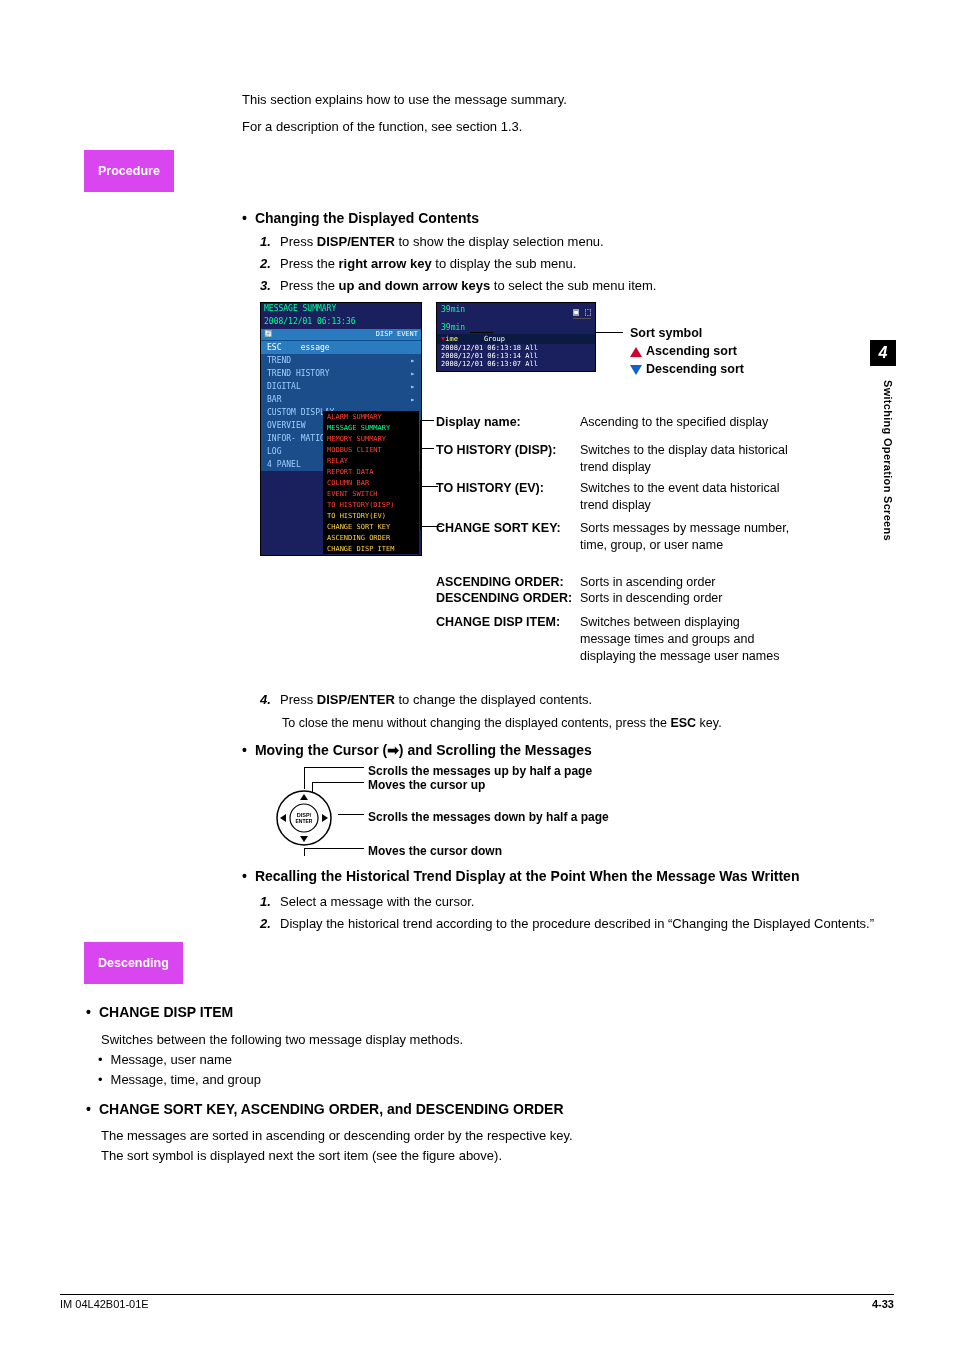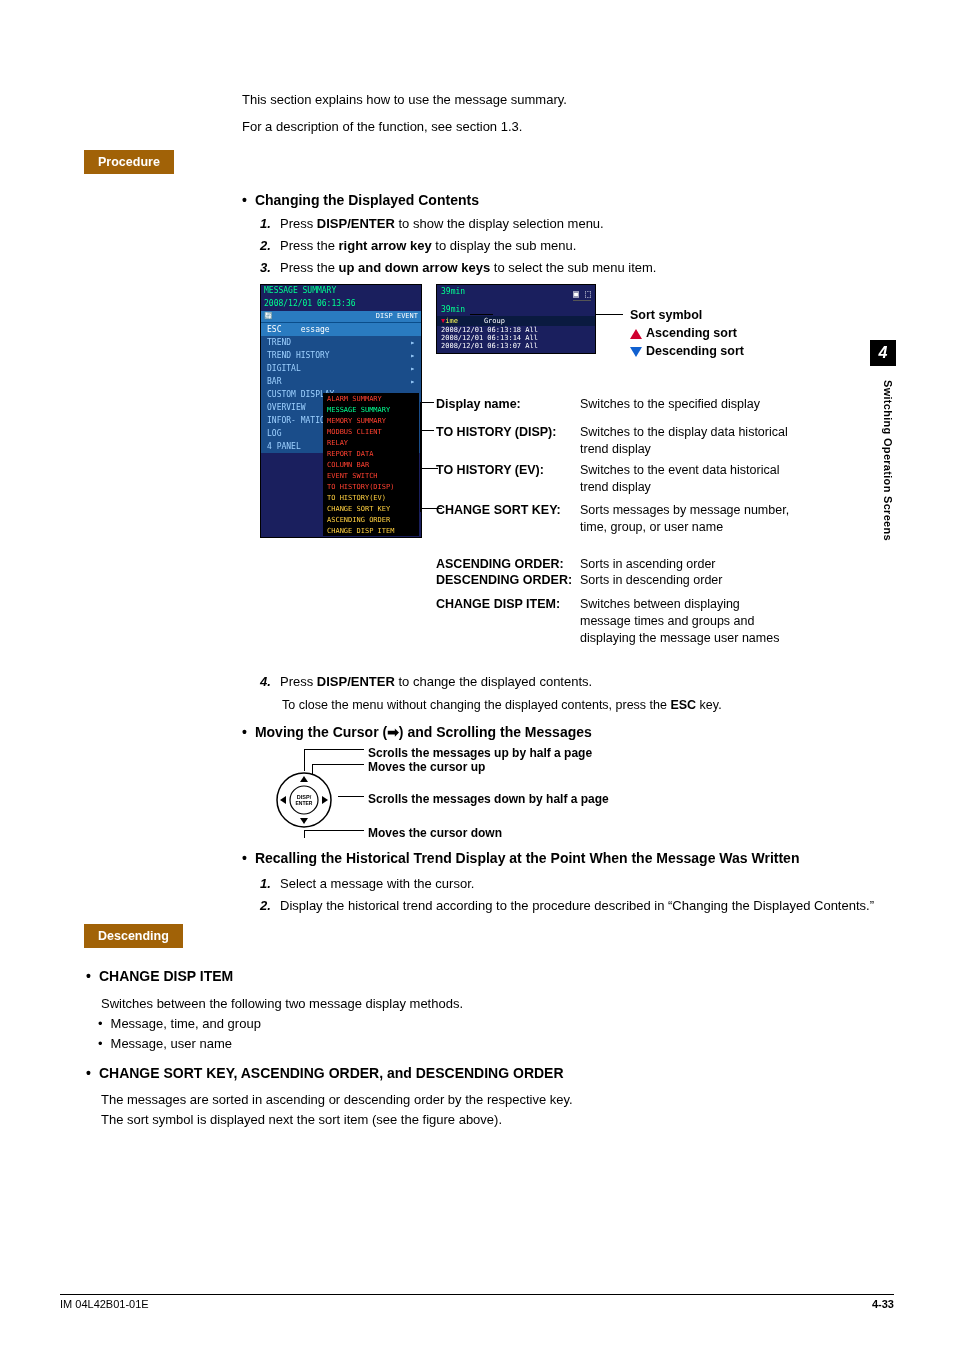--- a/index.html
+++ b/index.html
@@ -57,25 +57,25 @@
   .title-text {
     font-size: 28px;
     font-weight: bold;
   }
   .intro {
     margin-left: 182px;
     line-height: 1.6;
     margin-bottom: 6px;
   }
   .section-label {
-    background: #a16207;
+    background: #d946ef;
     color: #fff;
     font-weight: bold;
     display: inline-block;
-    padding: 5px 14px;
+    padding: 14px 14px;
     font-size: 12.5px;
     margin: 6px 0 10px 24px;
   }
   .content-block {
     margin-left: 182px;
   }
   .bullet-head {
     font-weight: bold;
     font-size: 14px;
     margin: 8px 0 6px 0;
@@ -366,21 +366,21 @@
       <div class="callout-line" style="left:335px;top:30px;width:28px;"></div>
 
       <div class="sort-block">
         <div class="t">Sort symbol</div>
         <div><span class="tri-up"></span><b>Ascending sort</b></div>
         <div><span class="tri-dn"></span><b>Descending sort</b></div>
       </div>
 
       <div id="callouts">
           <div class="desc-row dn" style="top: 112px;">Display name:</div>
-          <div class="desc-row dv" style="top: 112px;">Switches to the specified display</div>
+          <div class="desc-row dv" style="top: 112px;">Ascending to the specified display</div>
           <div class="desc-row dn" style="top: 140px;">TO HISTORY (DISP):</div>
           <div class="desc-row dv" style="top: 140px;">Switches to the display data historical trend display</div>
           <div class="desc-row dn" style="top: 178px;">TO HISTORY (EV):</div>
           <div class="desc-row dv" style="top: 178px;">Switches to the event data historical trend display</div>
           <div class="desc-row dn" style="top: 218px;">CHANGE SORT KEY:</div>
           <div class="desc-row dv" style="top: 218px;">Sorts messages by message number, time, group, or user name</div>
           <div class="desc-row dn" style="top: 272px;">ASCENDING ORDER:</div>
           <div class="desc-row dv" style="top: 272px;">Sorts in ascending order</div>
           <div class="desc-row dn" style="top: 288px; text-align: right;">DESCENDING ORDER:</div>
           <div class="desc-row dv" style="top: 288px;">Sorts in descending order</div>
@@ -446,22 +446,22 @@
       <span class="step-num">2.</span>
       <span class="step-text">Display the historical trend according to the procedure described in “Changing the Displayed Contents.”</span>
     </div>
   </div>
 
   <div class="section-label">Descending</div>
 
   <div class="content-block explain-list">
     <div class="bullet-head">CHANGE DISP ITEM</div>
     <div style="margin-left:15px;">Switches between the following two message display methods.</div>
+    <div class="sub">Message, user name</div>
     <div class="sub">Message, time, and group</div>
-    <div class="sub">Message, user name</div>
 
     <div class="bullet-head">CHANGE SORT KEY, ASCENDING ORDER, and DESCENDING ORDER</div>
     <div style="margin-left:15px;">The messages are sorted in ascending or descending order by the respective key.</div>
     <div style="margin-left:15px;">The sort symbol is displayed next the sort item (see the figure above).</div>
   </div>
 
   <div class="footer">
     <span>IM 04L42B01-01E</span>
     <span class="r">4-33</span>
   </div>

